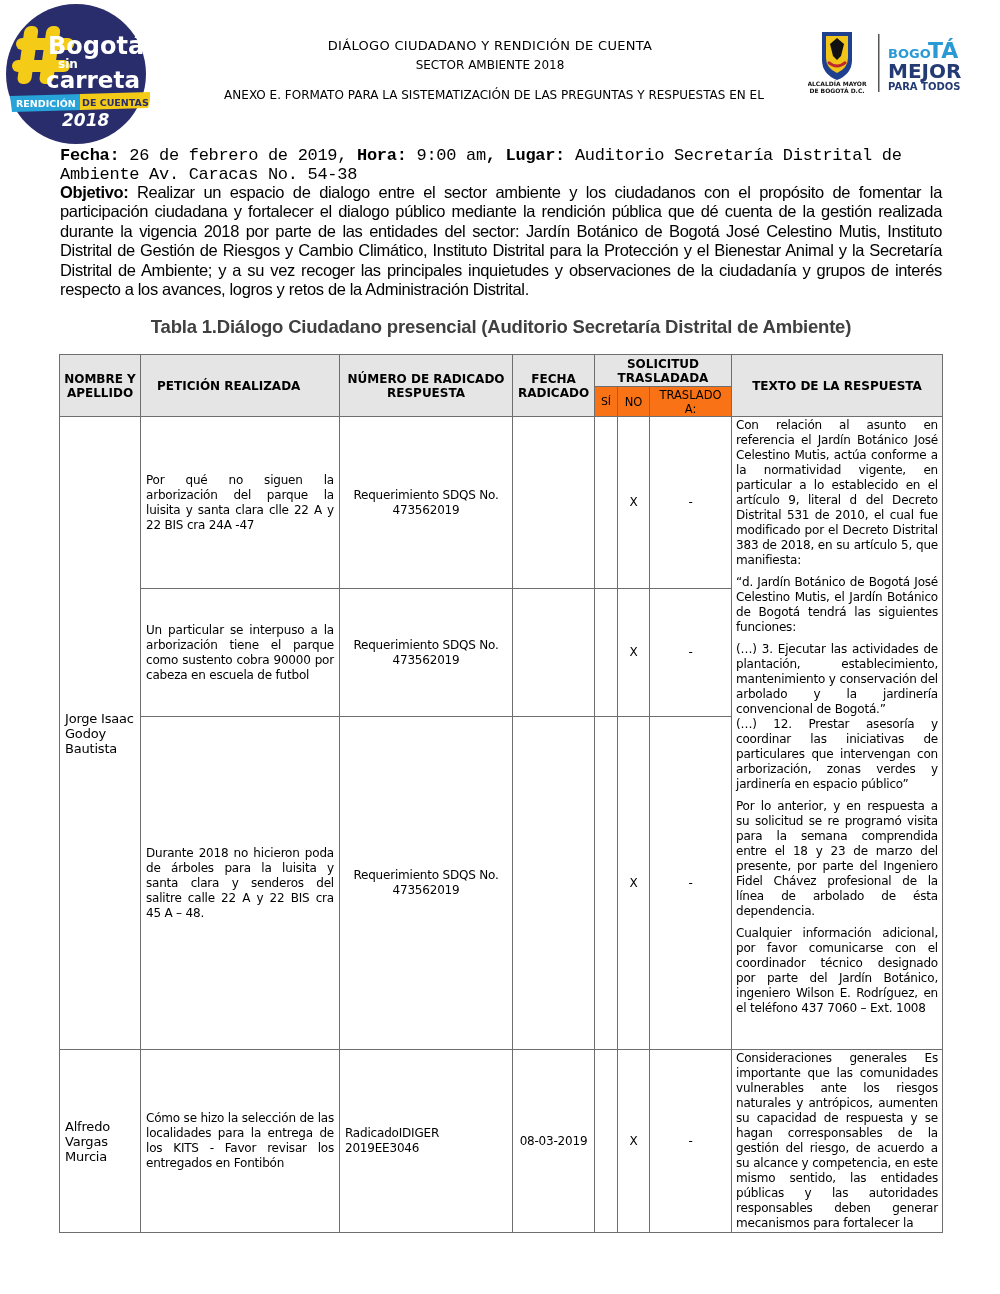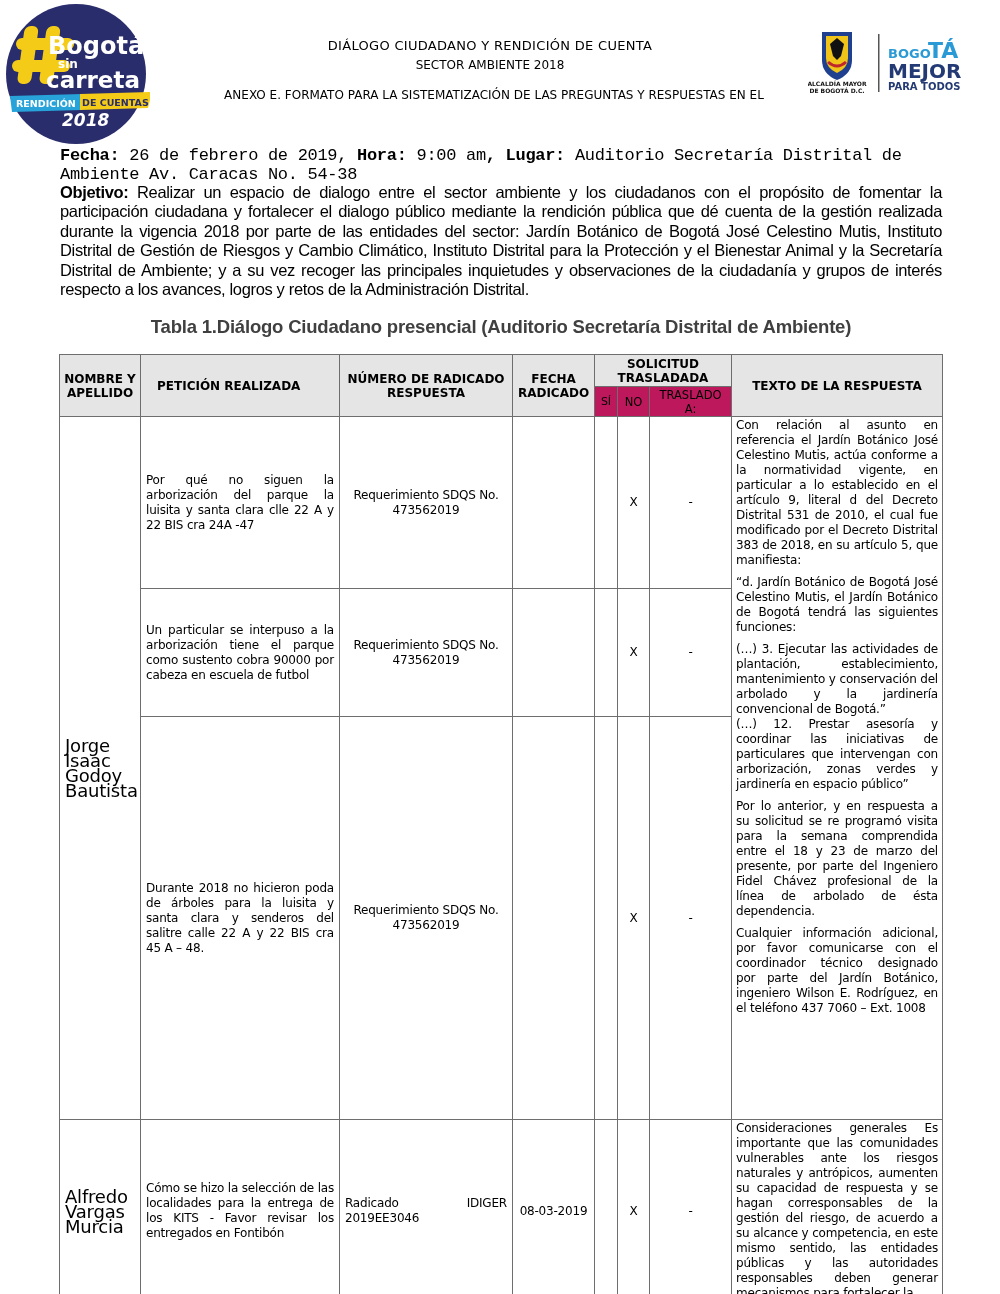--- a/index.html
+++ b/index.html
@@ -22,29 +22,29 @@
   .objective b { font-weight: bold; }
 
   .table-caption { position: absolute; left: 60px; top: 316px; width: 882px; text-align: center; color: #404040;
                    font-family: "Liberation Sans", sans-serif; font-size: 18.5px; font-weight: bold; letter-spacing: -0.2px; }
 
   
   table.main { position: absolute; left: 59px; top: 354px; width: 883px; border-collapse: collapse; table-layout: fixed;
                font-family: "DejaVu Sans", sans-serif; font-size: 12px; }
   table.main th, table.main td { border: 1px solid #6e6e6e; }
   table.main th { background: #e5e5e5; font-weight: bold; font-size: 12px; text-align: center; vertical-align: middle; line-height: 14px; padding: 0 2px; }
-  table.main th.sub { background: #be185d; font-weight: normal; font-size: 11.5px; }
+  table.main th.sub { background: #f97316; font-weight: normal; font-size: 11.5px; }
   table.main td { vertical-align: middle; padding: 2px 5px; line-height: 15px; letter-spacing: -0.2px; }
   .justify { text-align: justify; text-align-last: left; }
   .center { text-align: center; }
   .resp { vertical-align: top !important; text-align: justify; padding: 1px 4px !important; font-size: 12px; line-height: 15px; }
   .resp p { margin: 0; }
   .resp p.gap { margin-top: 7px; }
-  .name { font-size: 18px; line-height: 15px; }
-  .radicado-split { display: flex; justify-content: space-between; }
+  .name { font-size: 13px; line-height: 15px; }
+  .radicado-split { display: flex; justify-content: flex-start; }
 </style>
 </head>
 <body>
 
 <div class="logo-left">
   <svg width="148" height="140" viewBox="0 0 148 140">
     <circle cx="74" cy="70" r="70" fill="#2a2d6b"></circle>
     <g>
       <rect x="26" y="22" width="14" height="58" rx="6" fill="#f4cc18" transform="skewX(-8)"></rect>
       <rect x="48" y="22" width="14" height="58" rx="6" fill="#f4cc18" transform="skewX(-8)"></rect>
@@ -142,21 +142,21 @@
       </td>
     </tr>
     <tr style="height:128px">
       <td class="justify">Un particular se interpuso a la arborización tiene el parque como sustento cobra 90000 por cabeza en escuela de futbol</td>
       <td class="center">Requerimiento SDQS No. 473562019</td>
       <td class="center"></td>
       <td class="center"></td>
       <td class="center">X</td>
       <td class="center">-</td>
     </tr>
-    <tr style="height:403px">
+    <tr style="height:333px">
       <td class="justify">Durante 2018 no hicieron poda de árboles para la luisita y santa clara y senderos del salitre calle 22 A y 22 BIS cra 45 A – 48.</td>
       <td class="center">Requerimiento SDQS No. 473562019</td>
       <td class="center"></td>
       <td class="center"></td>
       <td class="center">X</td>
       <td class="center">-</td>
     </tr>
 
     <tr style="height:182px">
       <td class="name">Alfredo Vargas Murcia</td>

